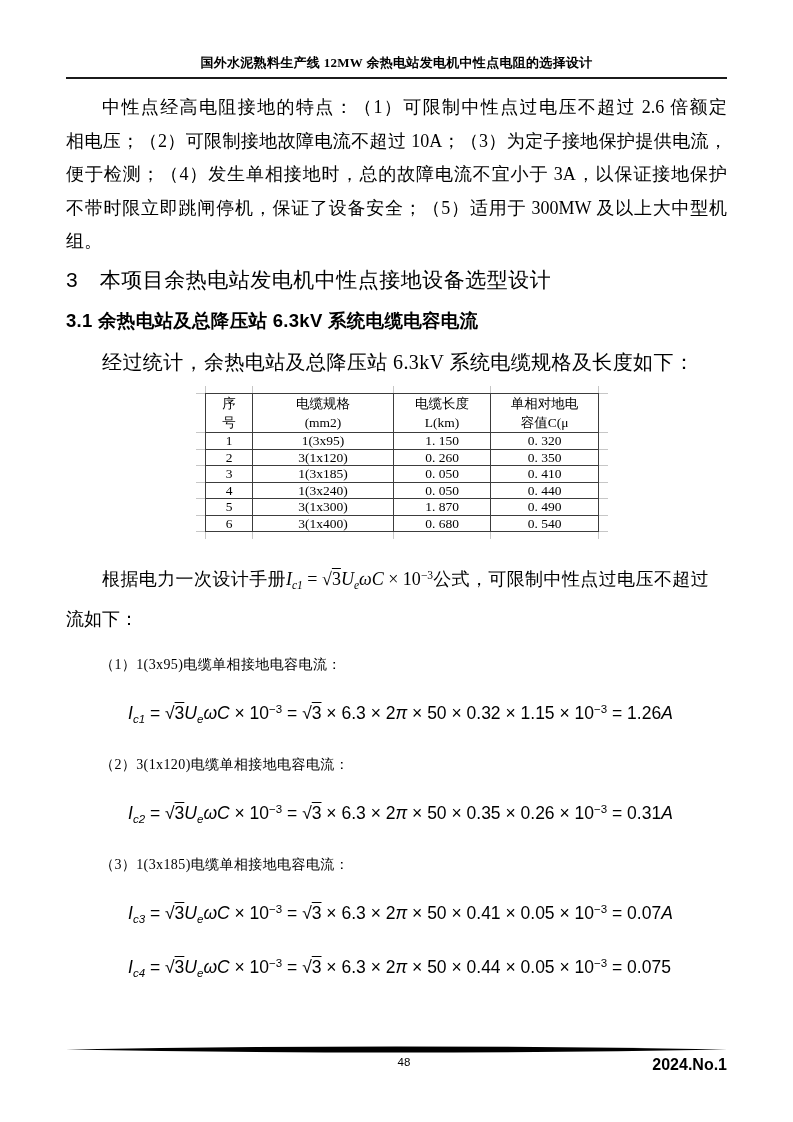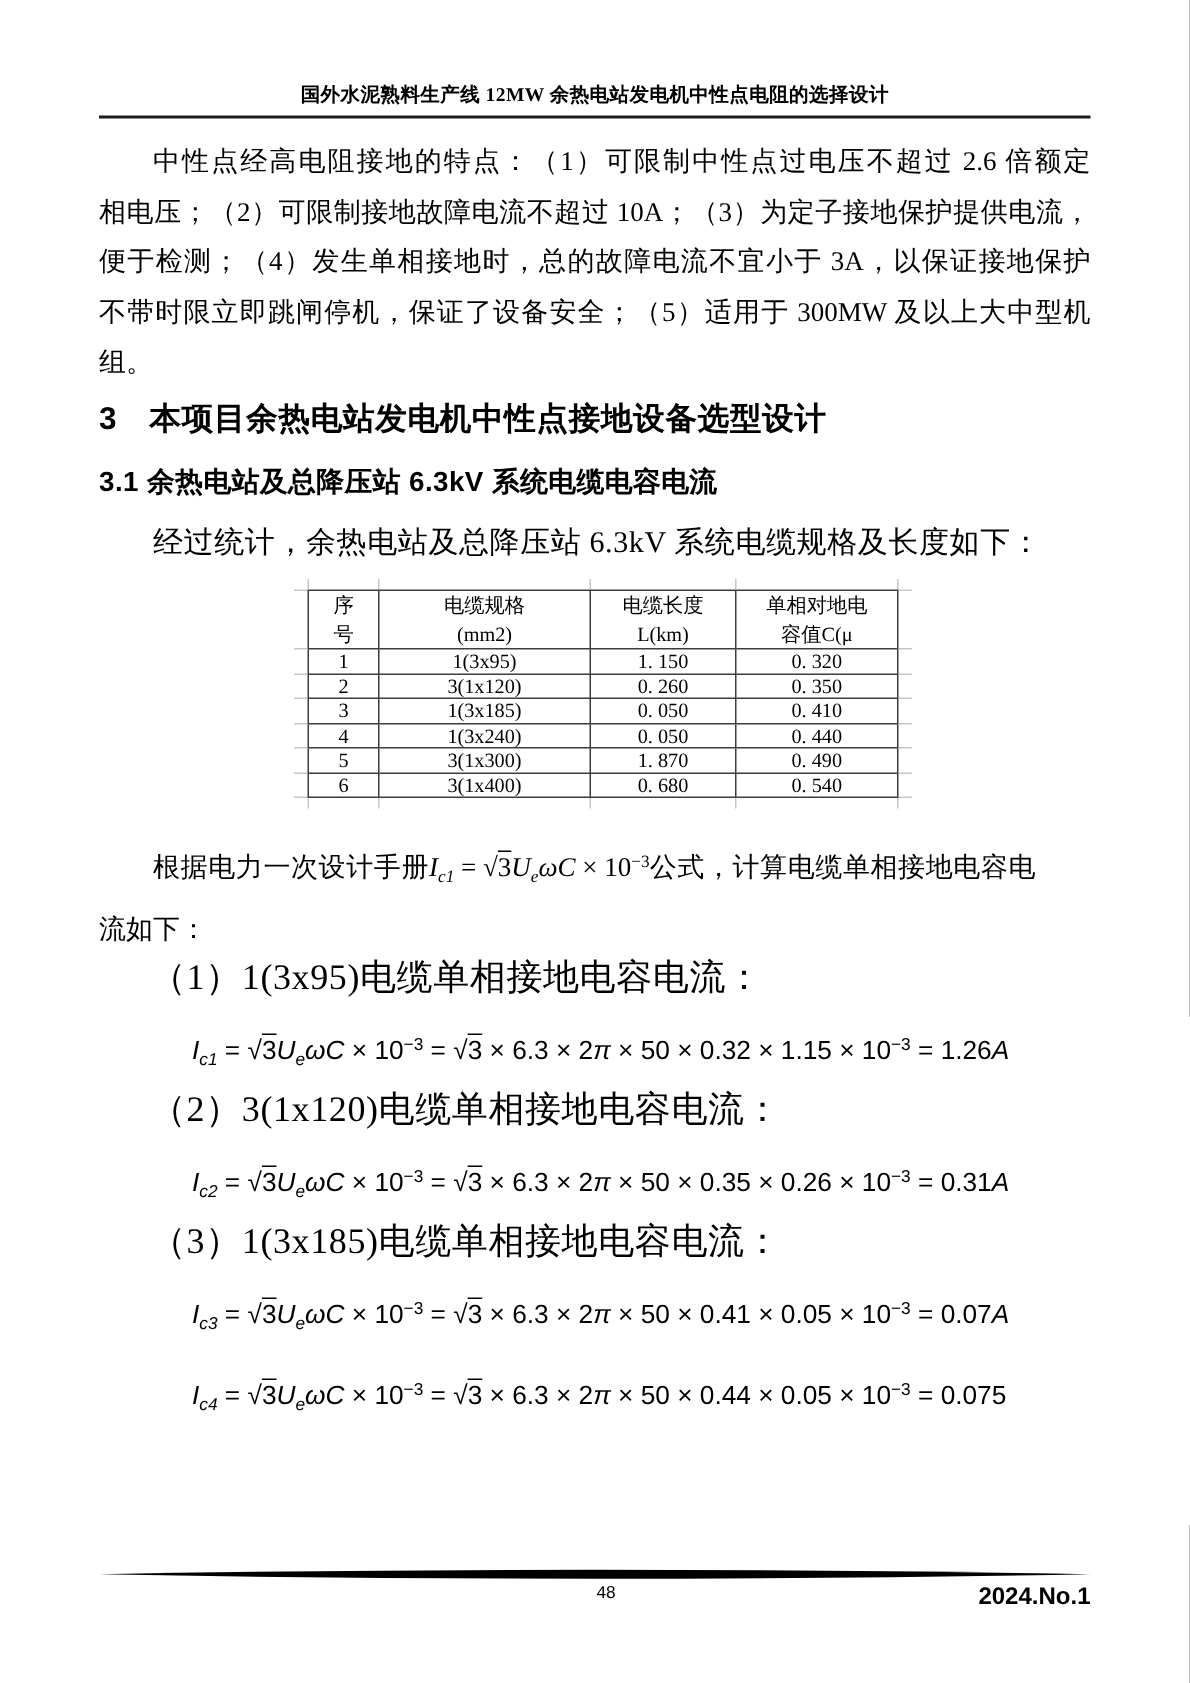--- a/index.html
+++ b/index.html
@@ -11,40 +11,40 @@
   .doc-title{padding-top:54px;text-align:center;font-size:13px;font-weight:600;letter-spacing:.3px;}
   .header-rule{border-bottom:2px solid #1b1b1b;margin-top:5px;}
 
   
   .p1{margin-top:12px;font-size:18px;line-height:33.5px;}
   .ln{white-space:nowrap;}
   .fill{white-space:normal;text-align:justify;text-align-last:justify;}
   .first{text-indent:36px;}
 
   
-  .h3{margin:6px 0 0 0;font-size:21px;font-weight:700;line-height:30px;
+  .h3{margin:6px 0 0 0;font-size:21px;font-weight:400;line-height:30px;
       font-family:"Liberation Sans","DejaVu Sans",sans-serif;letter-spacing:.5px;}
   .h31{margin:12px 0 0 0;font-size:18.5px;font-weight:700;line-height:27px;
       font-family:"Liberation Sans","DejaVu Sans",sans-serif;letter-spacing:.3px;}
 
   .p2{margin-top:12px;font-size:20px;line-height:33.5px;text-indent:36px;letter-spacing:.4px;}
 
   
   .tablewrap{position:relative;margin:14px 0 0 139px;width:398px;}
   table{border-collapse:collapse;text-align:center;font-size:13.5px;}
   th,td{border:1px solid #3c3c3c;padding:0 2px;font-weight:normal;}
   th div{line-height:19px;}
   td{height:15.5px;line-height:15.5px;}
   .tick{position:absolute;background:#c6c6c6;}
 
   
   .mathline{font-size:18px;line-height:33.5px;}
   .mathline.mt{margin-top:27px;}
   .indent{padding-left:36px;}
-  .item{margin-top:0;font-size:24px;line-height:33.5px;padding-left:34px;letter-spacing:.4px;}
+  .item{margin-top:12px;font-size:14px;line-height:33.5px;padding-left:34px;letter-spacing:.4px;}
   .formula-line{margin-top:11px;font-size:17.5px;line-height:33.5px;padding-left:62px;
       font-family:Liberation Sans, sans-serif;}
   .m-i{font-style:italic;}
   .m-sub{font-size:11.5px;font-style:italic;vertical-align:-4px;}
   .m-sup{font-size:11.5px;vertical-align:6px;}
   .m-ovl{text-decoration:overline;}
   .m-cjk{letter-spacing:.4px;}
 
   
   .footer{position:absolute;top:1045px;left:66px;width:661px;
@@ -164,21 +164,21 @@
         <div class="tick" style="left: -9px; top: 89px; width: 9px; height: 1px;"></div>
         <div class="tick" style="left: 394px; top: 89px; width: 9px; height: 1px;"></div>
         <div class="tick" style="left: -9px; top: 105px; width: 9px; height: 1px;"></div>
         <div class="tick" style="left: 394px; top: 105px; width: 9px; height: 1px;"></div>
         <div class="tick" style="left: -9px; top: 122px; width: 9px; height: 1px;"></div>
         <div class="tick" style="left: 394px; top: 122px; width: 9px; height: 1px;"></div>
         <div class="tick" style="left: -9px; top: 138px; width: 9px; height: 1px;"></div>
         <div class="tick" style="left: 394px; top: 138px; width: 9px; height: 1px;"></div>
       </div>
 
-    <div class="mathline mt indent"><span class="m-cjk">根据电力一次设计手册</span><span class="m-i">I</span><span class="m-sub">c1</span><span> = √</span><span class="m-ovl">3</span><span class="m-i">U</span><span class="m-sub">e</span><span class="m-i">ωC</span><span> × 10</span><span class="m-sup">−3</span><span class="m-cjk">公式，计算电缆单相接地电容电</span></div>
+    <div class="mathline mt indent"><span class="m-cjk">根据电力一次设计手册</span><span class="m-i">I</span><span class="m-sub">c1</span><span> = √</span><span class="m-ovl">3</span><span class="m-i">U</span><span class="m-sub">e</span><span class="m-i">ωC</span><span> × 10</span><span class="m-sup">−3</span><span class="m-cjk">公式，可限制中性点过电压不超过</span></div>
     <div class="mathline">流如下：</div>
 
     <div class="item">（1）1(3x95)电缆单相接地电容电流：</div>
     <div class="formula-line"><span class="m-i">I</span><span class="m-sub">c1</span><span> = √</span><span class="m-ovl">3</span><span class="m-i">U</span><span class="m-sub">e</span><span class="m-i">ωC</span><span> × 10</span><span class="m-sup">−3</span><span> = √</span><span class="m-ovl">3</span><span> × 6.3 × 2</span><span class="m-i">π</span><span> × 50 × 0.32 × 1.15 × 10</span><span class="m-sup">−3</span><span> = 1.26</span><span class="m-i">A</span></div>
 
     <div class="item">（2）3(1x120)电缆单相接地电容电流：</div>
     <div class="formula-line"><span class="m-i">I</span><span class="m-sub">c2</span><span> = √</span><span class="m-ovl">3</span><span class="m-i">U</span><span class="m-sub">e</span><span class="m-i">ωC</span><span> × 10</span><span class="m-sup">−3</span><span> = √</span><span class="m-ovl">3</span><span> × 6.3 × 2</span><span class="m-i">π</span><span> × 50 × 0.35 × 0.26 × 10</span><span class="m-sup">−3</span><span> = 0.31</span><span class="m-i">A</span></div>
 
     <div class="item">（3）1(3x185)电缆单相接地电容电流：</div>
     <div class="formula-line"><span class="m-i">I</span><span class="m-sub">c3</span><span> = √</span><span class="m-ovl">3</span><span class="m-i">U</span><span class="m-sub">e</span><span class="m-i">ωC</span><span> × 10</span><span class="m-sup">−3</span><span> = √</span><span class="m-ovl">3</span><span> × 6.3 × 2</span><span class="m-i">π</span><span> × 50 × 0.41 × 0.05 × 10</span><span class="m-sup">−3</span><span> = 0.07</span><span class="m-i">A</span></div>

